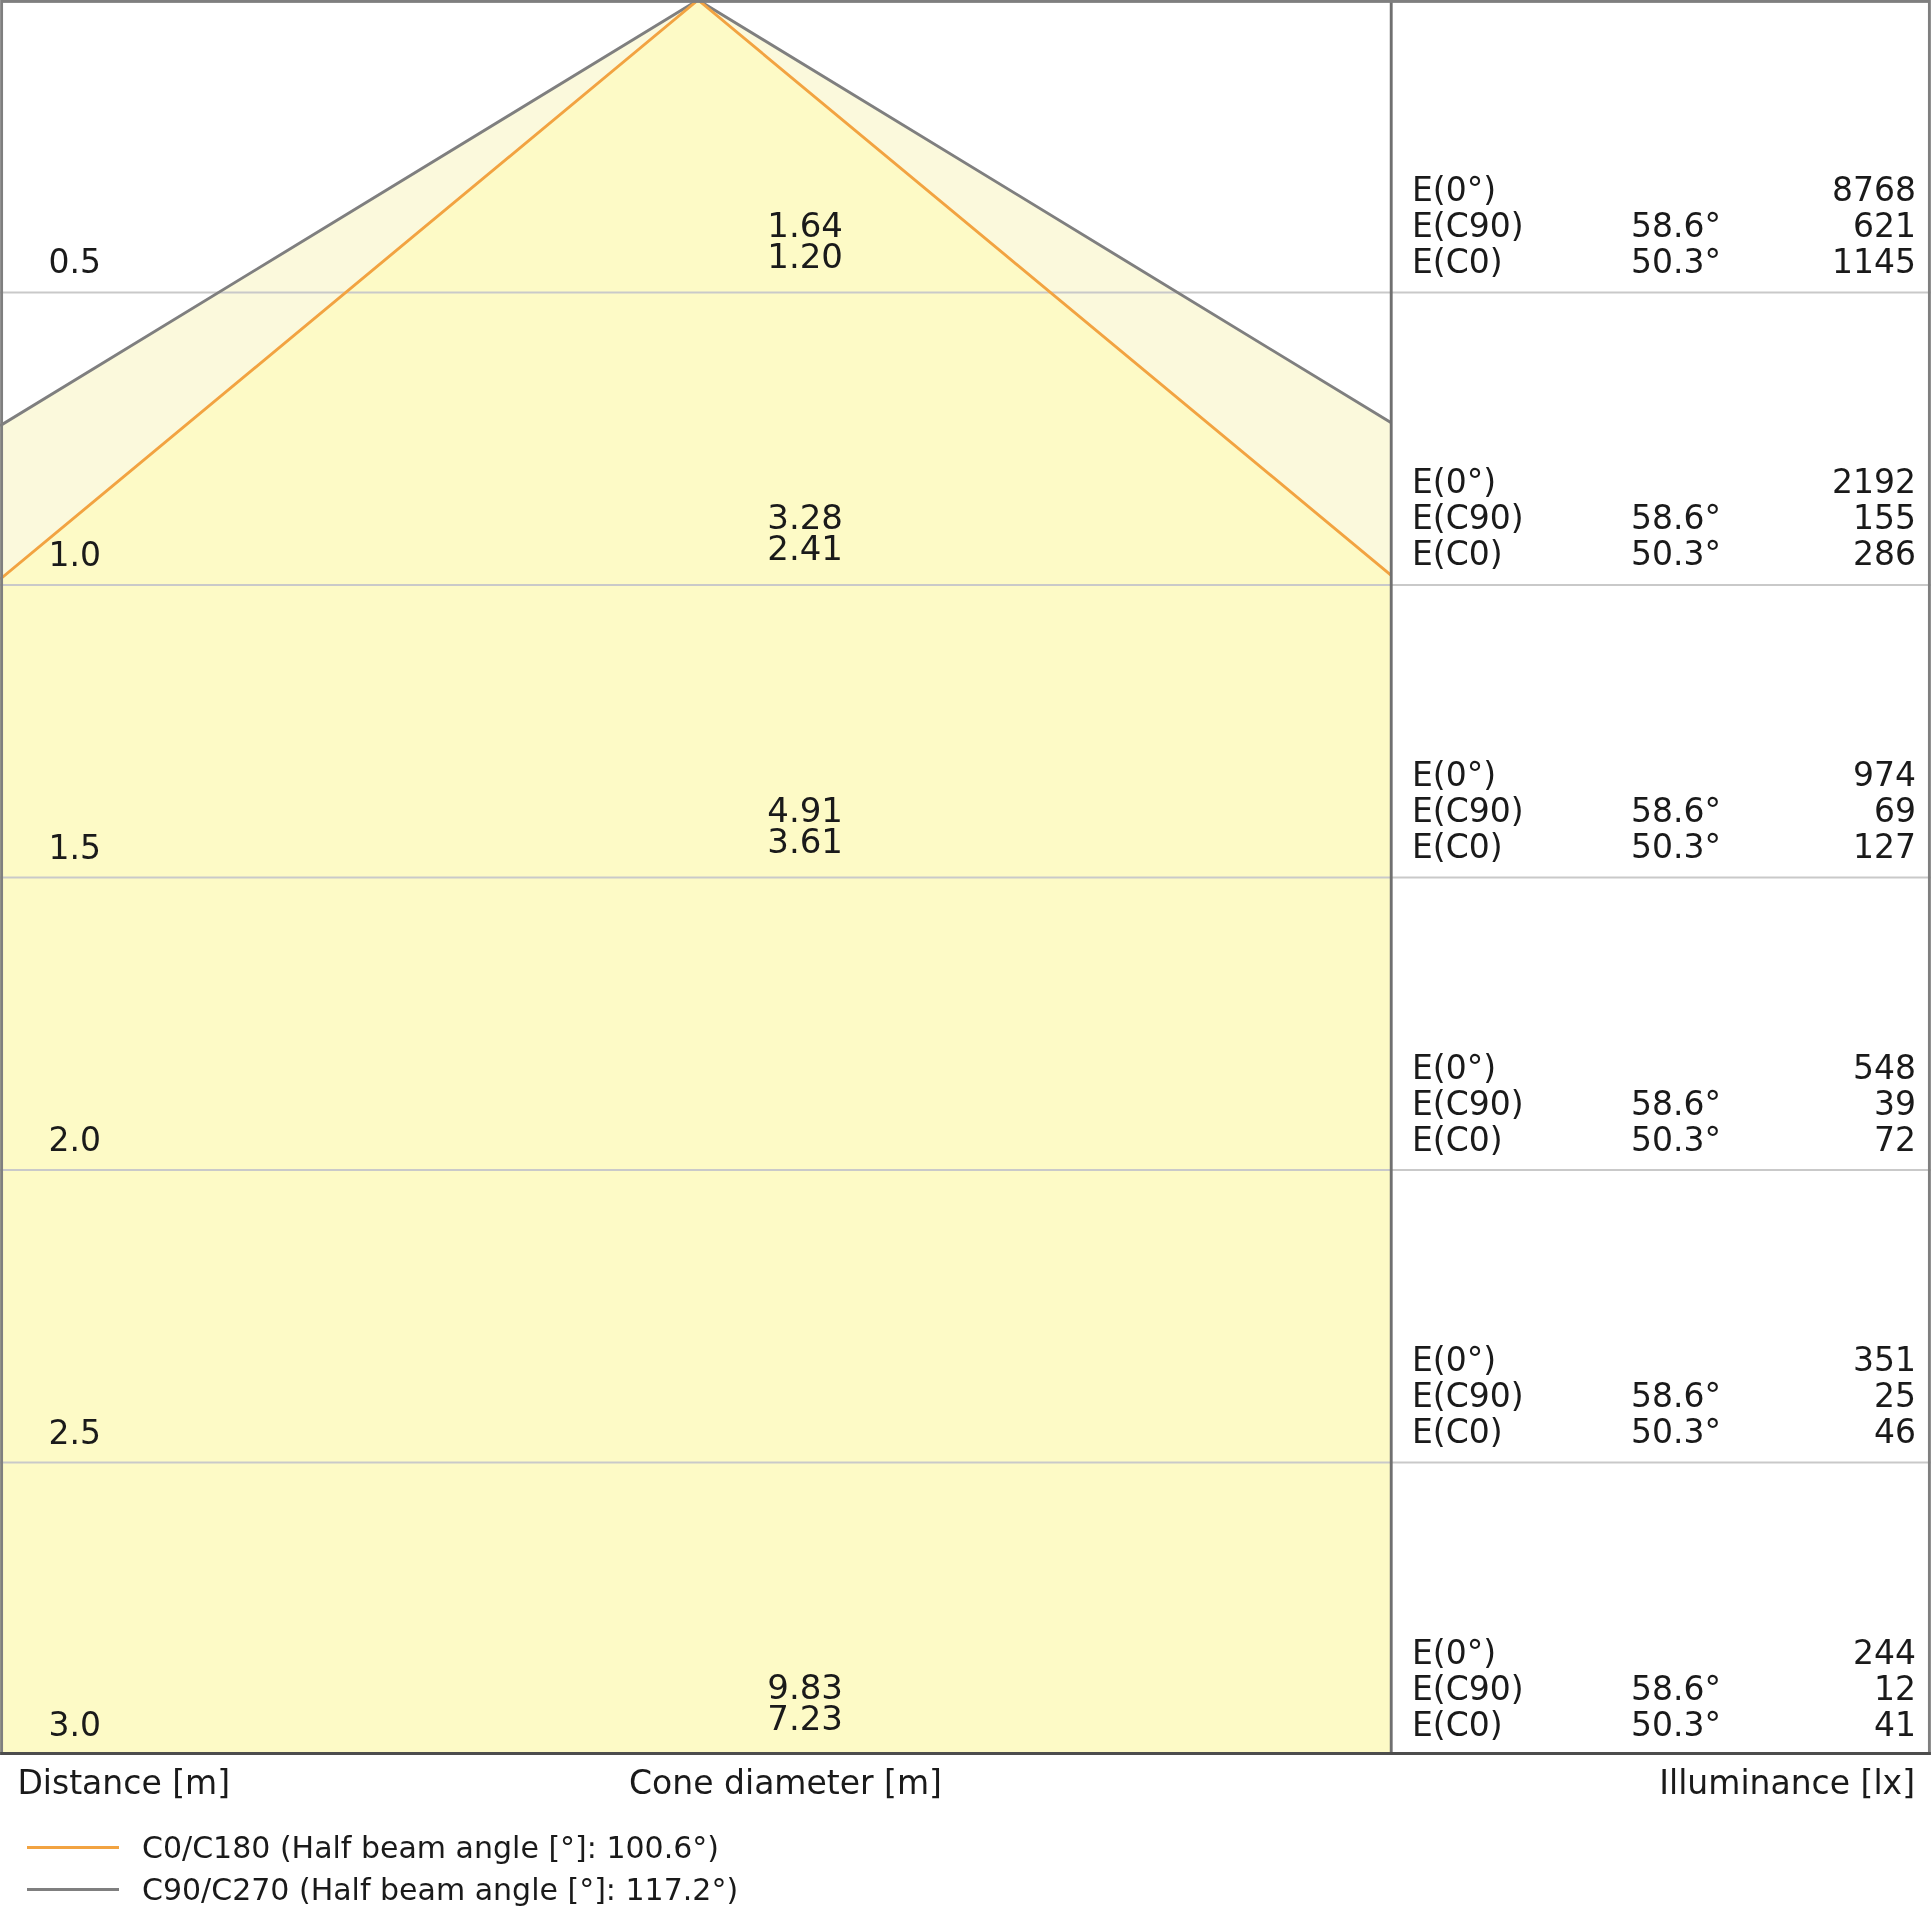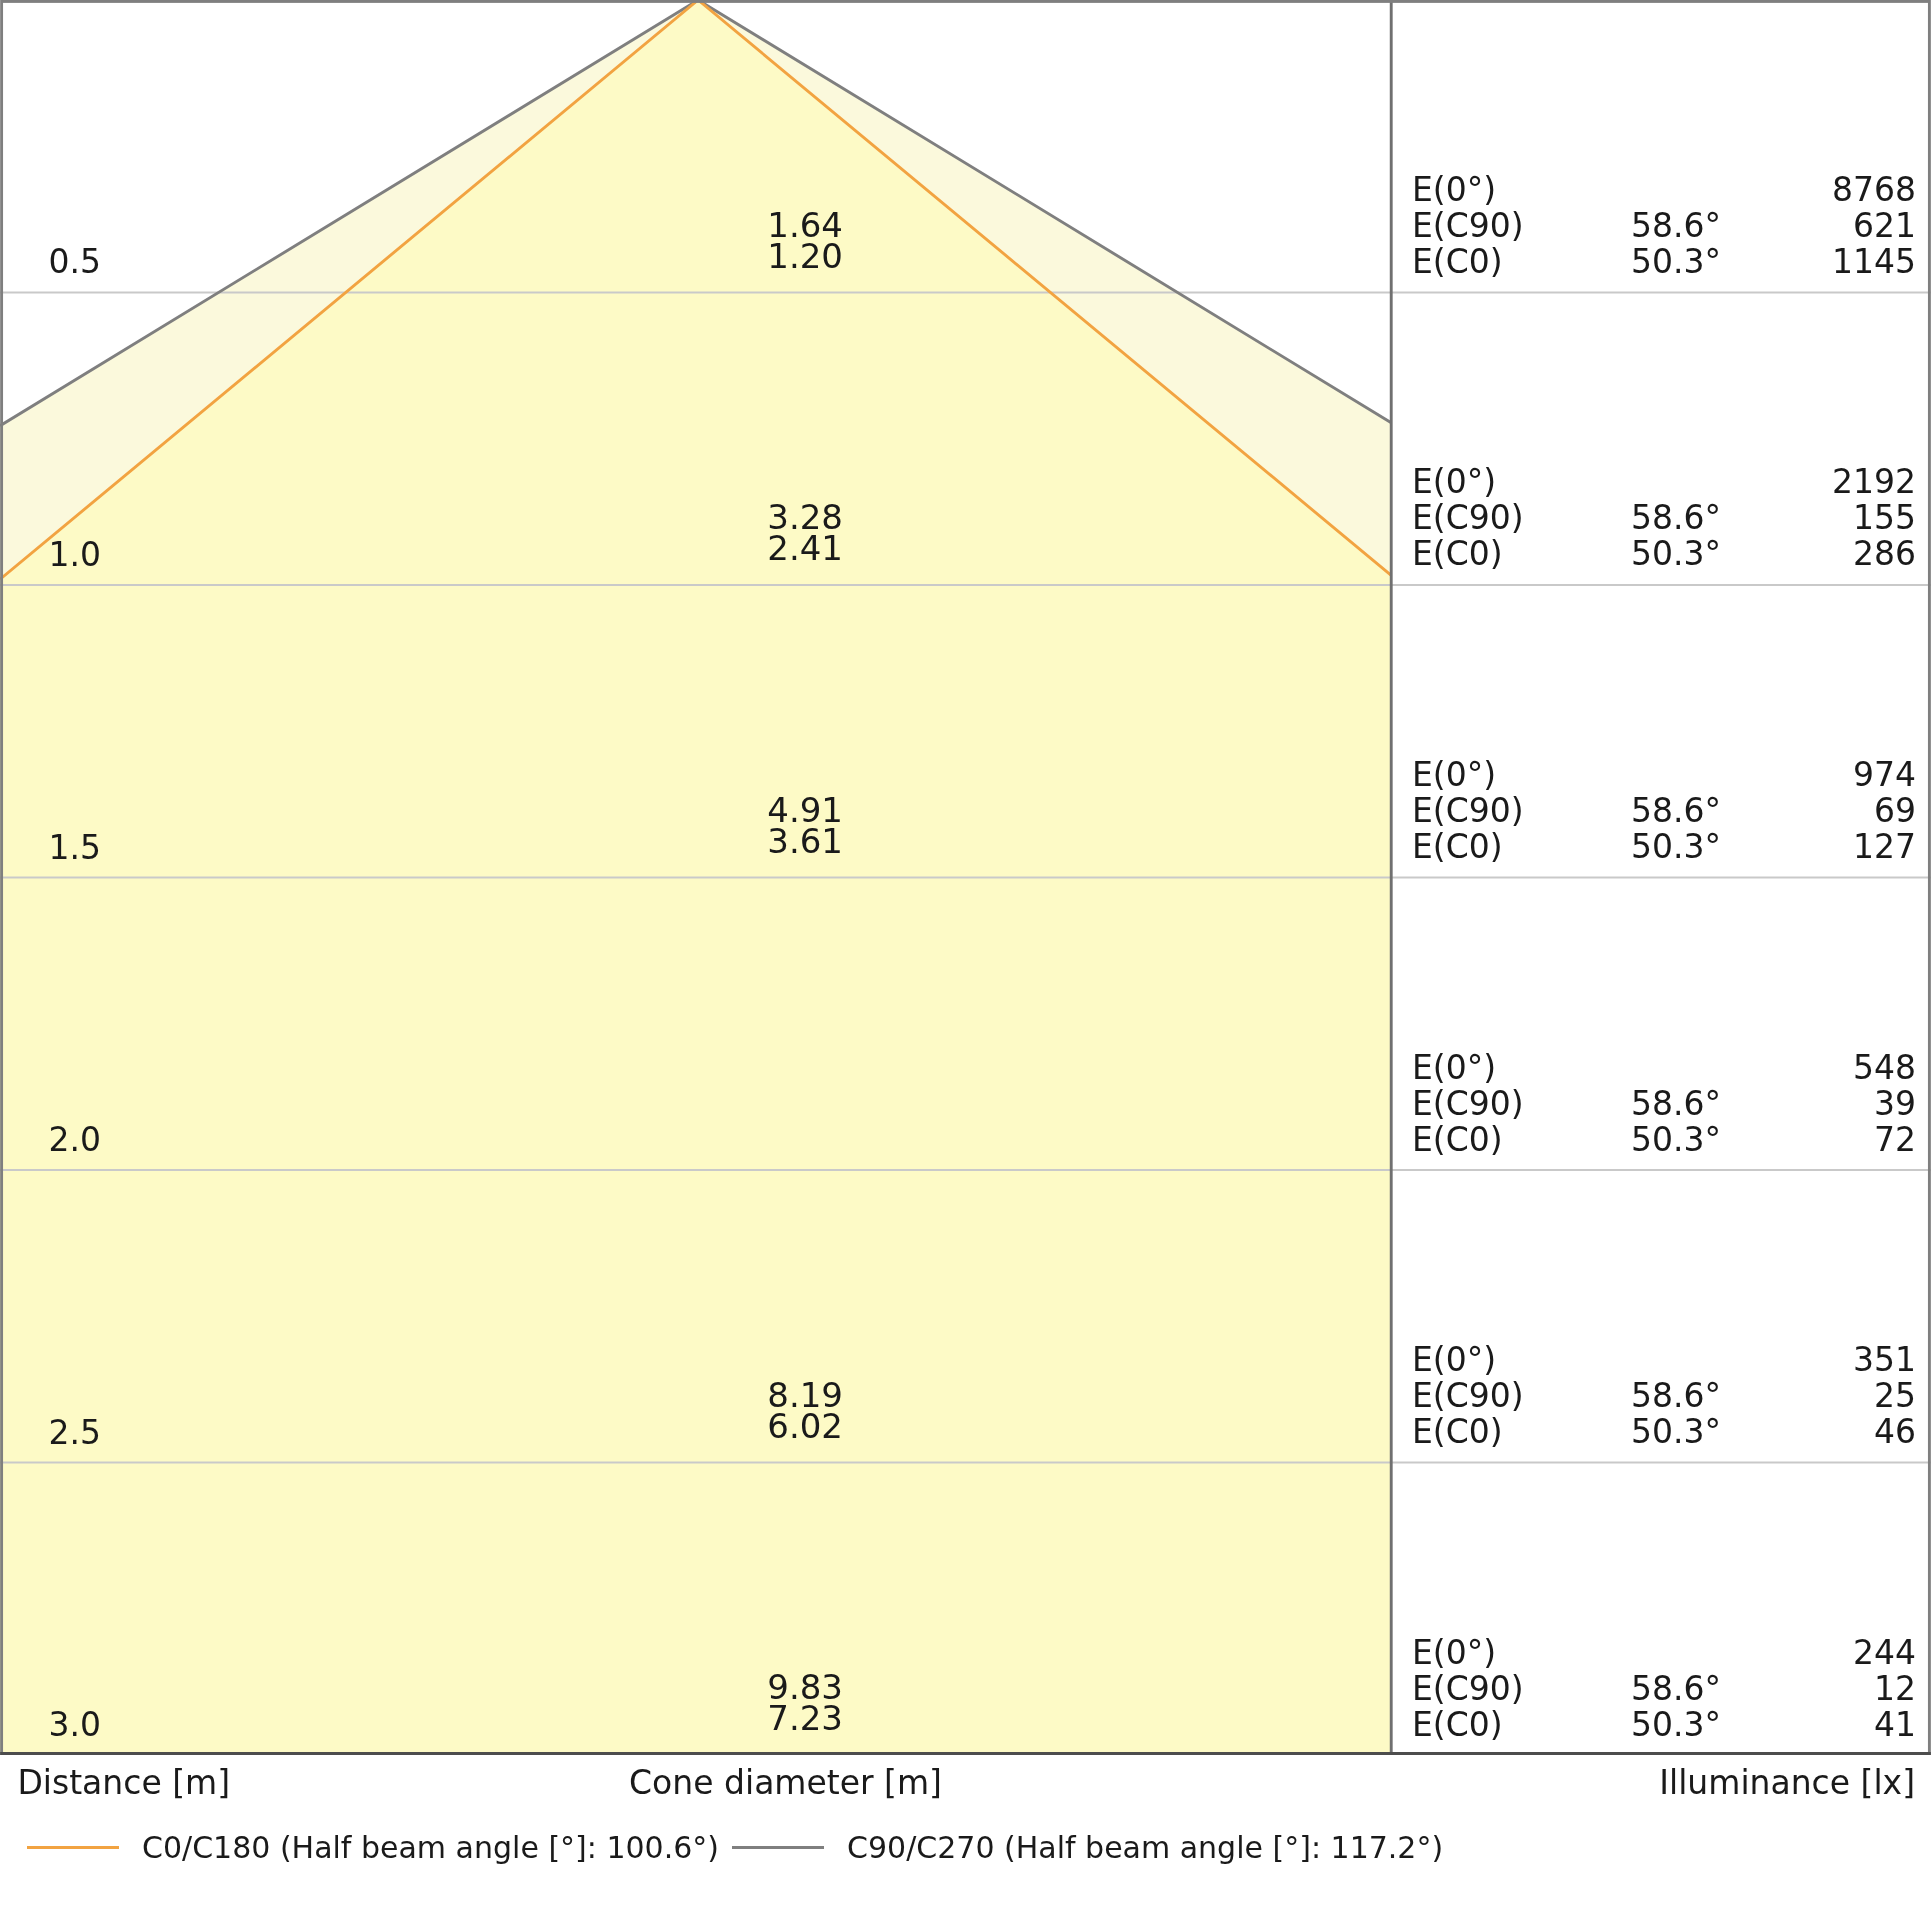--- a/index.html
+++ b/index.html
@@ -13,21 +13,21 @@
   .cone{position:absolute;left:553px;width:290px;text-align:right;font-size:34px;line-height:31px;}
   .illum{position:absolute;left:1412px;width:504px;font-size:33px;line-height:36px;}
   .il{display:grid;grid-template-columns:164px 145px 1fr;}
   .lab{text-align:left;}
   .ang{text-align:right;}
   .val{text-align:right;}
   .footer-label{position:absolute;top:1761px;font-size:33px;line-height:44px;white-space:nowrap;}
   .fl-dist{left:17.4px;}
   .fl-cone{left:363px;width:579px;text-align:right;}
   .fl-ill{left:1394px;width:521px;text-align:right;}
-  .legend{position:absolute;left:27px;top:1829px;display:flex;gap:13px;font-size:30px;}
+  .legend{position:absolute;left:27px;top:1829px;display:flex;flex-direction:column;gap:5px;font-size:30px;}
   .legend-item{display:flex;align-items:center;height:37px;white-space:nowrap;}
   .swatch{width:92px;height:3.9px;margin-right:23px;flex:0 0 auto;}
   .sw-c0{background:#F2A341;}
   .sw-c90{background:#7F7F7F;}
 </style>
 </head>
 <body>
 
 <div class="figure">
 
@@ -137,24 +137,20 @@
       <span class="val">39</span>
     </div>
     <div class="il">
       <span class="lab">E(C0)</span>
       <span class="ang">50.3°</span>
       <span class="val">72</span>
     </div>
   </div>
 
   <div class="dist" style="top:1411px">2.5</div>
-  <div class="cone" style="top:1380px">
-    <div>8.19</div>
-    <div>6.02</div>
-  </div>
   <div class="illum" style="top:1342px">
     <div class="il">
       <span class="lab">E(0°)</span>
       <span class="ang"></span>
       <span class="val">351</span>
     </div>
     <div class="il">
       <span class="lab">E(C90)</span>
       <span class="ang">58.6°</span>
       <span class="val">25</span>

